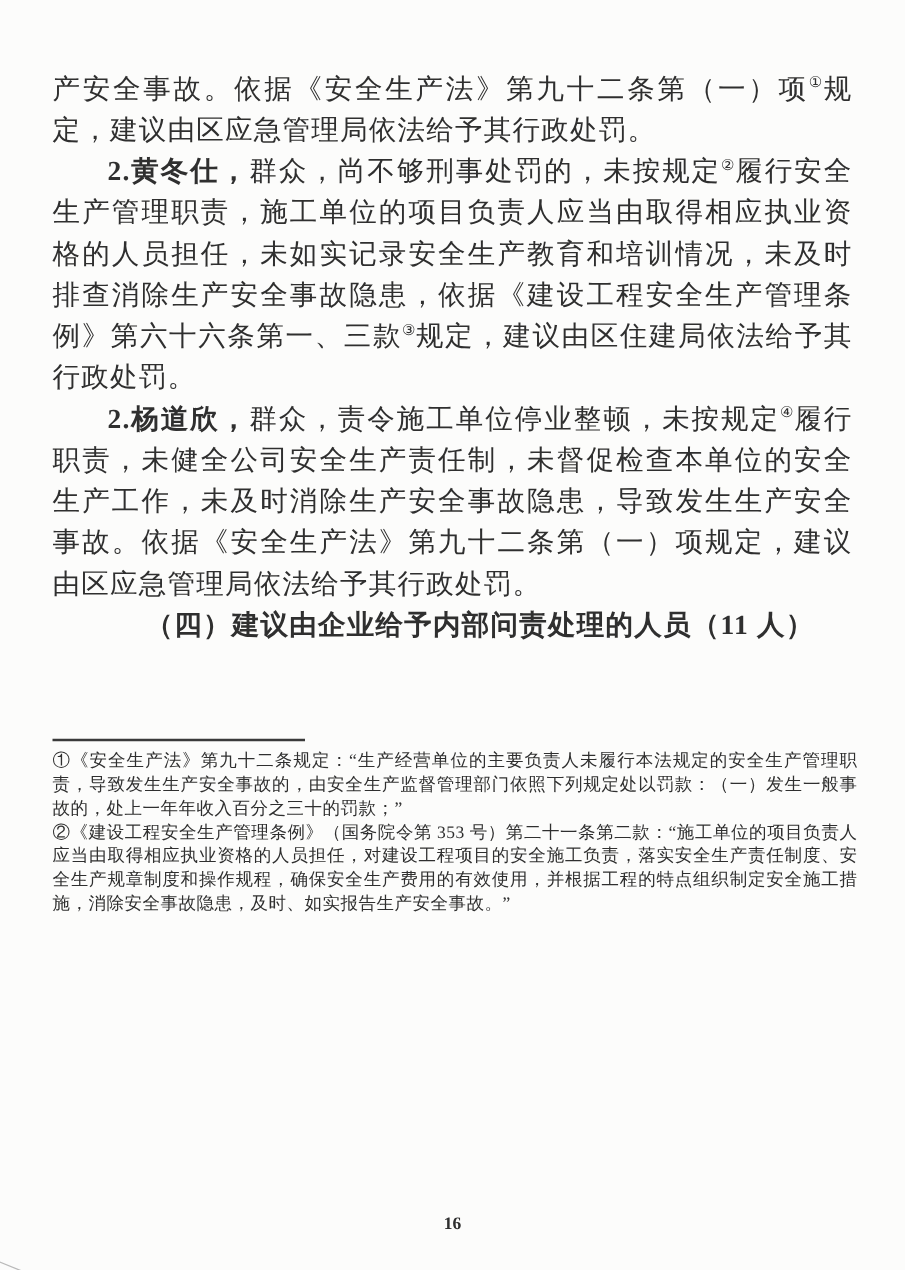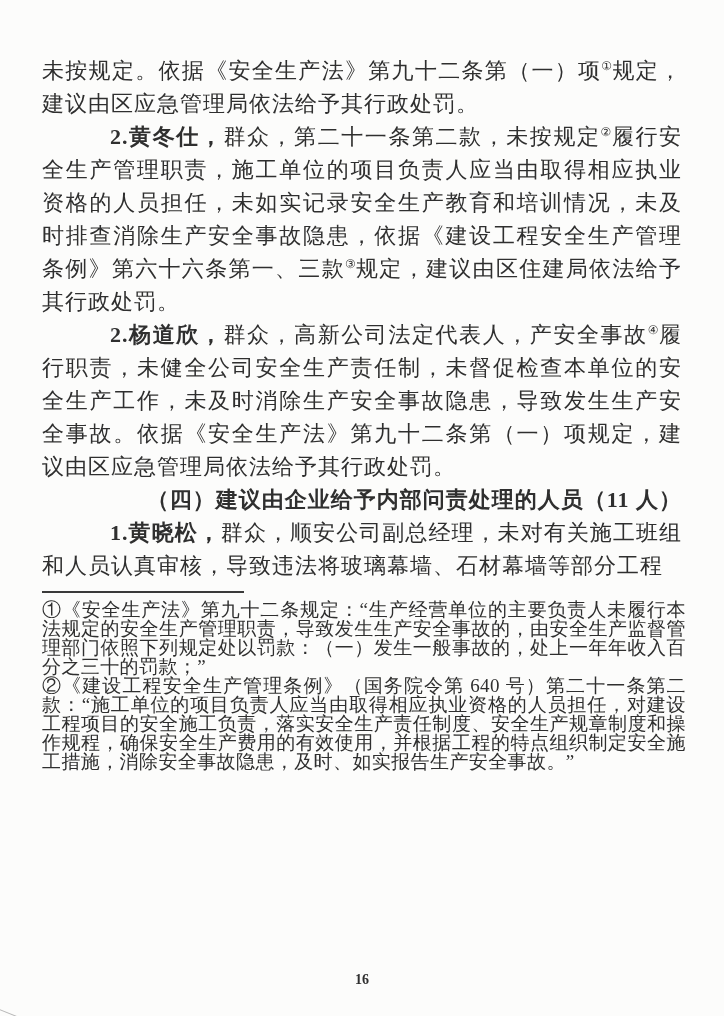--- a/index.html
+++ b/index.html
@@ -21,43 +21,43 @@
   }
   .doc-body p.para {
     margin: 0;
     font-size: 22px;
     line-height: 33px;
     letter-spacing: 1px;
     text-align: justify;
     text-justify: inter-character;
   }
   .doc-body p.heading {
-    text-align: right;
+    text-align: center;
   }
   .indent { text-indent: 44px; }
-  .bold { font-weight: bold; margin-left: 24px; }
+  .bold { font-weight: bold; }
   sup.fn-ref {
     font-size: 12px;
     line-height: 0;
     vertical-align: super;
     letter-spacing: 0;
   }
   .fn-sep {
     position: absolute;
     left: 42px; top: 591px;
     width: 202px; height: 0;
     border-top: 2px solid #3a3a3a;
   }
   .footnotes {
     position: absolute;
     left: 42px; top: 600px; width: 644px;
   }
   .footnotes p.fn {
     margin: 0;
-    font-size: 19px;
+    font-size: 14px;
     line-height: 19px;
     letter-spacing: 0.4px;
     text-align: justify;
     text-justify: inter-character;
   }
   .footnotes p.fn-cont { text-indent: 28px; }
   .page-number {
     position: absolute;
     left: 0; top: 972px; width: 724px;
     text-align: center;
@@ -72,26 +72,25 @@
     border-top: 1.5px solid #b9b9b9;
     transform: rotate(22deg);
     transform-origin: left center;
   }
 </style>
 </head>
 <body>
 
 <div class="page">
   <div class="doc-body">
-      <p class="para"><span>未按规定。依据《安全生产法》第九十二条第（一）项</span><sup class="fn-ref">①</sup><span>规定，建议由区应急管理局依法给予其行政处罚。</span></p>
-      <p class="para indent"><span class="bold">2.黄冬仕，</span><span>群众，第二十一条第二款，未按规定</span><sup class="fn-ref">②</sup><span>履行安全生产管理职责，施工单位的项目负责人应当由取得相应执业资格的人员担任，未如实记录安全生产教育和培训情况，未及时排查消除生产安全事故隐患，依据《建设工程安全生产管理条例》第六十六条第一、三款</span><sup class="fn-ref">③</sup><span>规定，建议由区住建局依法给予其行政处罚。</span></p>
-      <p class="para indent"><span class="bold">2.杨道欣，</span><span>群众，高新公司法定代表人，产安全事故</span><sup class="fn-ref">④</sup><span>履行职责，未健全公司安全生产责任制，未督促检查本单位的安全生产工作，未及时消除生产安全事故隐患，导致发生生产安全事故。依据《安全生产法》第九十二条第（一）项规定，建议由区应急管理局依法给予其行政处罚。</span></p>
+      <p class="para"><span>产安全事故。依据《安全生产法》第九十二条第（一）项</span><sup class="fn-ref">①</sup><span>规定，建议由区应急管理局依法给予其行政处罚。</span></p>
+      <p class="para indent"><span class="bold">2.黄冬仕，</span><span>群众，尚不够刑事处罚的，未按规定</span><sup class="fn-ref">②</sup><span>履行安全生产管理职责，施工单位的项目负责人应当由取得相应执业资格的人员担任，未如实记录安全生产教育和培训情况，未及时排查消除生产安全事故隐患，依据《建设工程安全生产管理条例》第六十六条第一、三款</span><sup class="fn-ref">③</sup><span>规定，建议由区住建局依法给予其行政处罚。</span></p>
+      <p class="para indent"><span class="bold">2.杨道欣，</span><span>群众，责令施工单位停业整顿，未按规定</span><sup class="fn-ref">④</sup><span>履行职责，未健全公司安全生产责任制，未督促检查本单位的安全生产工作，未及时消除生产安全事故隐患，导致发生生产安全事故。依据《安全生产法》第九十二条第（一）项规定，建议由区应急管理局依法给予其行政处罚。</span></p>
       <p class="para indent heading"><span class="bold">（四）建议由企业给予内部问责处理的人员（11 人）</span></p>
-      <p class="para indent"><span class="bold">1.黄晓松，</span><span>群众，顺安公司副总经理，未对有关施工班组和人员认真审核，导致违法将玻璃幕墙、石材幕墙等部分工程</span></p>
     </div>
   <div class="fn-sep"></div>
   <div class="footnotes">
       <p class="fn">①《安全生产法》第九十二条规定：“生产经营单位的主要负责人未履行本法规定的安全生产管理职责，导致发生生产安全事故的，由安全生产监督管理部门依照下列规定处以罚款：（一）发生一般事故的，处上一年年收入百分之三十的罚款；”</p>
-      <p class="fn">②《建设工程安全生产管理条例》（国务院令第 640 号）第二十一条第二款：“施工单位的项目负责人应当由取得相应执业资格的人员担任，对建设工程项目的安全施工负责，落实安全生产责任制度、安全生产规章制度和操作规程，确保安全生产费用的有效使用，并根据工程的特点组织制定安全施工措施，消除安全事故隐患，及时、如实报告生产安全事故。”</p>
+      <p class="fn">②《建设工程安全生产管理条例》（国务院令第 353 号）第二十一条第二款：“施工单位的项目负责人应当由取得相应执业资格的人员担任，对建设工程项目的安全施工负责，落实安全生产责任制度、安全生产规章制度和操作规程，确保安全生产费用的有效使用，并根据工程的特点组织制定安全施工措施，消除安全事故隐患，及时、如实报告生产安全事故。”</p>
     </div>
   <div class="page-number">16</div>
   <div class="scan-artifact"></div>
 </div>
 
 </body></html>

